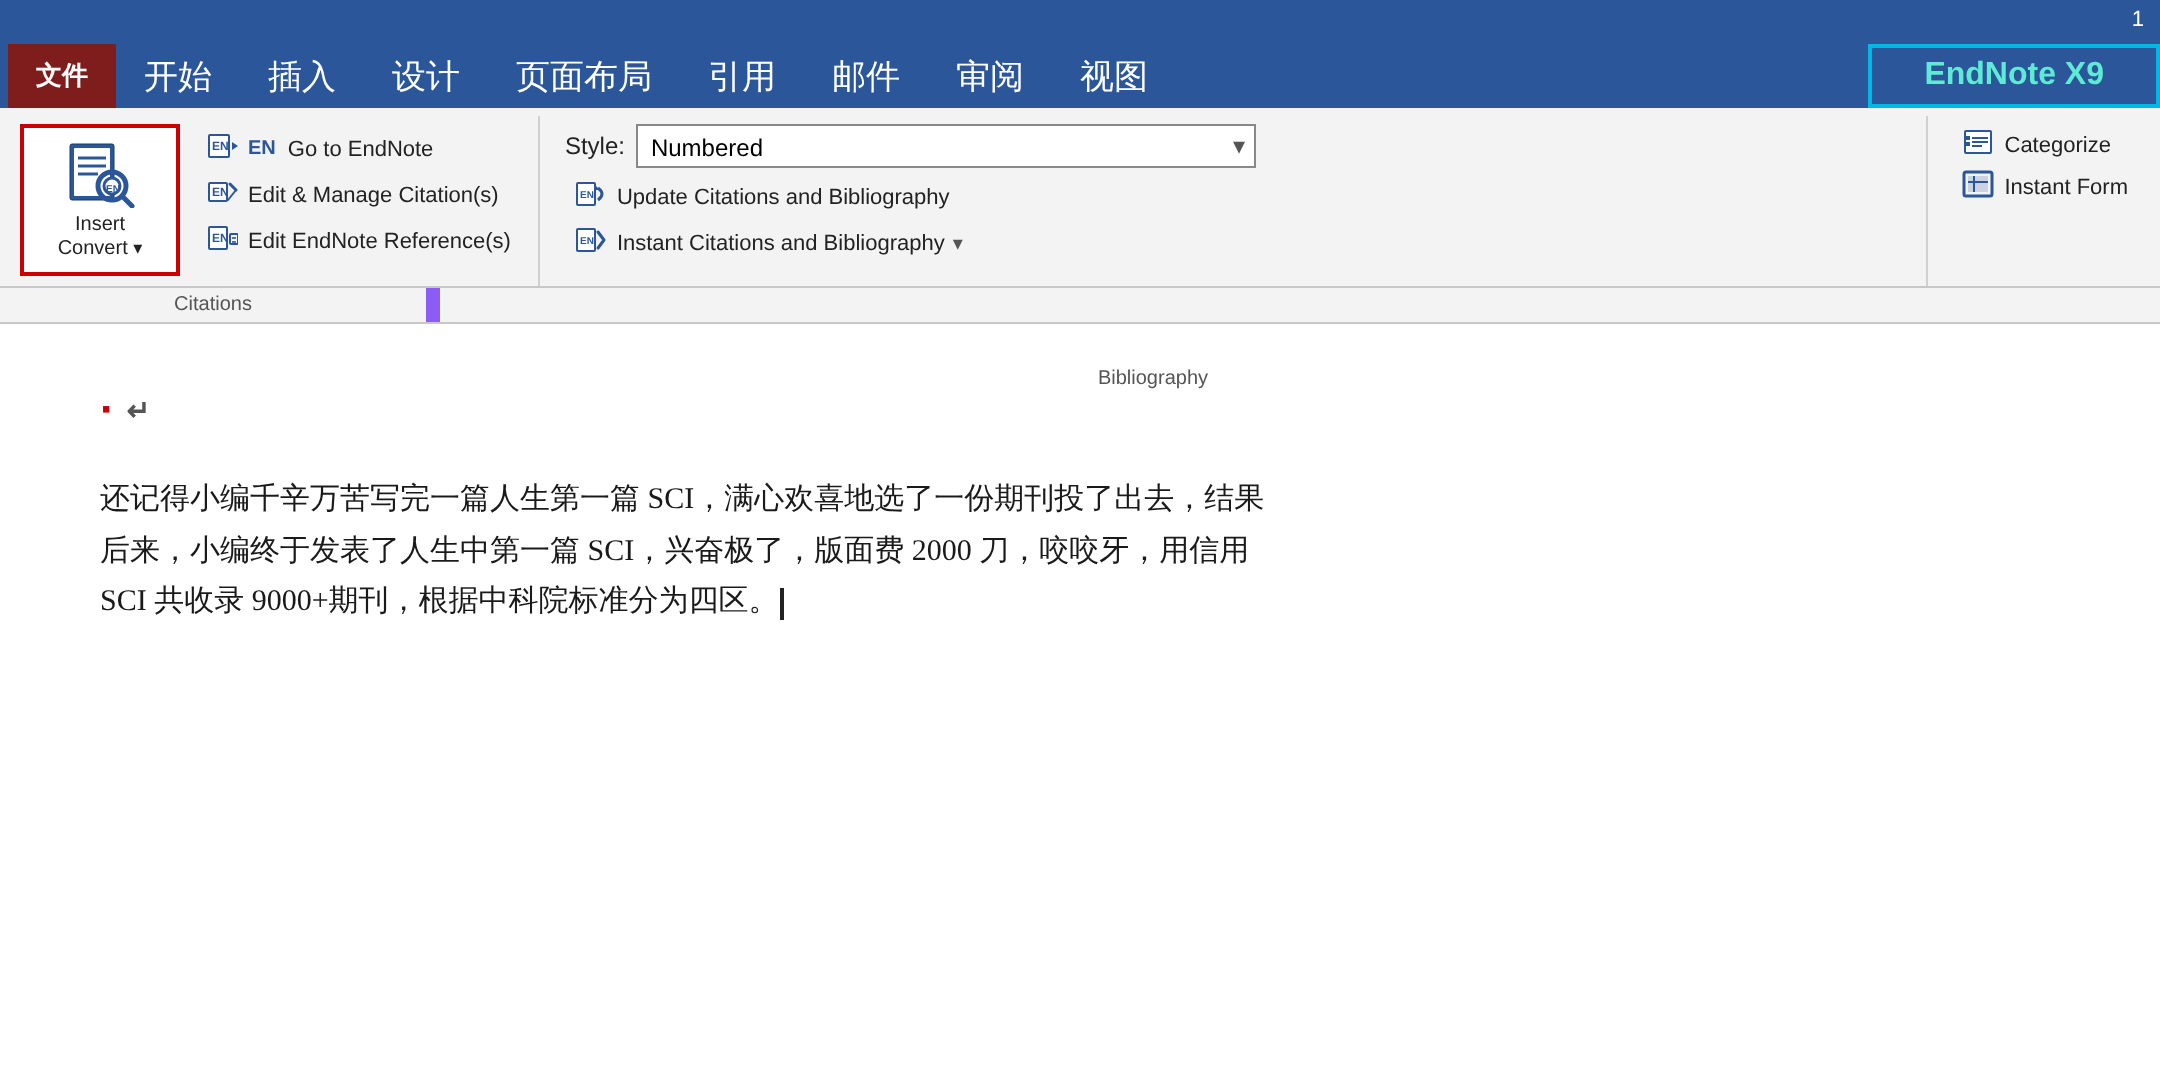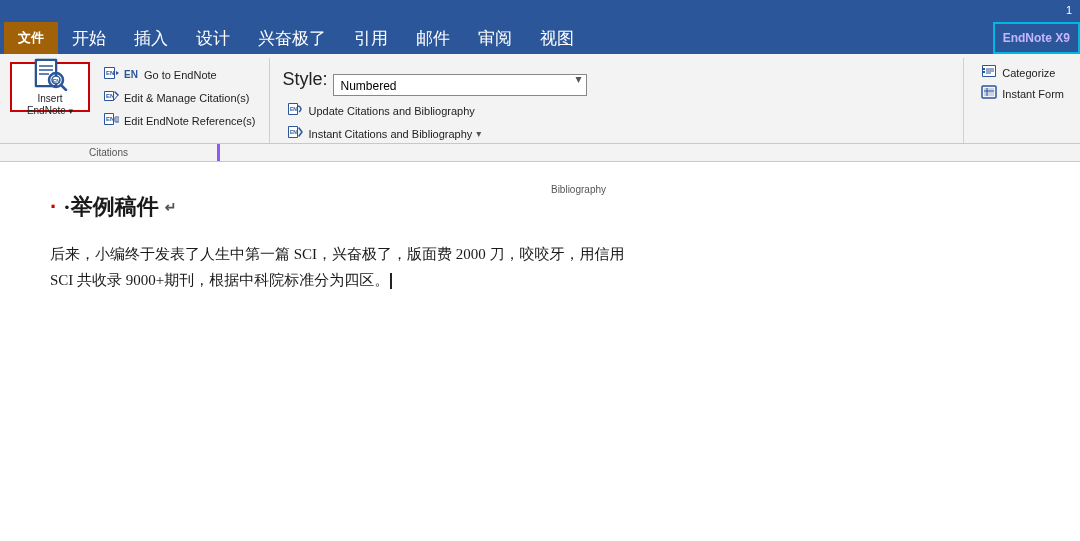--- a/index.html
+++ b/index.html
@@ -33,34 +33,34 @@
       padding: 6px 14px;
       font-size: 17px;
       color: white;
       cursor: pointer;
       height: 100%;
       display: flex;
       align-items: center;
       border-right: none;
     }
     .tab.file-tab {
-      background: #a16207;
+      background: #7f1d1d;
       color: white;
       font-weight: bold;
       border: none;
       font-size: 13px;
     }
     .tab.endnote-tab {
       background: #2b579a;
-      color: #c4b5fd;
+      color: #5eead4;
       font-weight: bold;
       margin-left: auto;
       border: 2px solid #00b8e6;
-      padding: 4px 8px;
-      font-size: 12px;
+      padding: 4px 26px;
+      font-size: 16px;
     }
 
     
     .ribbon-content {
       background: #f3f3f3;
       display: flex;
       flex-direction: row;
       align-items: stretch;
       padding: 4px 0 0 0;
       height: 90px;
@@ -81,21 +81,21 @@
     .insert-citation-btn {
       display: flex;
       flex-direction: column;
       align-items: center;
       justify-content: center;
       border: 2px solid #c00;
       padding: 4px 8px;
       cursor: pointer;
       background: white;
       min-width: 80px;
-      height: 50px;
+      height: 76px;
       margin-right: 8px;
     }
     .insert-citation-btn .icon-area {
       width: 40px;
       height: 36px;
       display: flex;
       align-items: center;
       justify-content: center;
     }
     .insert-citation-btn .btn-label {
@@ -152,39 +152,38 @@
       flex: 1;
       position: relative;
     }
     .style-row {
       display: flex;
       align-items: center;
       gap: 6px;
       margin-bottom: 4px;
     }
     .style-label {
-      font-size: 18px;
+      font-size: 12px;
       color: #222;
     }
     .style-select-wrapper {
       position: relative;
       display: inline-flex;
       align-items: center;
     }
     .style-select-wrapper select {
       border: 1px solid #888;
       background: white;
       padding: 2px 24px 0 6px;
       font-size: 12px;
-      width: 254px;
+      width: 310px;
       appearance: none;
       -webkit-appearance: none;
       cursor: pointer;
       height: 22px;
-      margin-top: 12px;
     }
     .style-select-wrapper::after {
       content: '▾';
       position: absolute;
       right: 6px;
       pointer-events: none;
       font-size: 12px;
       color: #555;
     }
 
@@ -239,21 +238,21 @@
     .ribbon-groups {
       display: flex;
       height: 18px;
       border-bottom: 1px solid #c8c8c8;
       background: #f3f3f3;
     }
     .group-label {
       font-size: 10px;
       color: #555;
       text-align: right;
-      border-right: 3px solid #8b5cf6;
+      border-right: 7px solid #8b5cf6;
       display: flex;
       align-items: center;
       justify-content: center;
     }
 
     
     .document-area {
       background: white;
       padding: 30px 50px 20px 50px;
       height: calc(541px - 162px);
@@ -309,21 +308,21 @@
 
   <div class="title-bar">
     <span class="top-right">1</span>
   </div>
 
   <div class="tab-bar">
     <div class="tab file-tab">文件</div>
     <div class="tab">开始</div>
     <div class="tab">插入</div>
     <div class="tab">设计</div>
-    <div class="tab">兴奋极了</div>
+    <div class="tab">页面布局</div>
     <div class="tab">引用</div>
     <div class="tab">邮件</div>
     <div class="tab">审阅</div>
     <div class="tab">视图</div>
     <div class="tab endnote-tab">EndNote X9</div>
   </div>
 
   <div class="ribbon-content">
 
     <div class="ribbon-section" style="padding-bottom: 18px;">
@@ -342,21 +341,21 @@
 
             <circle cx="25" cy="23" r="7" fill="none" stroke="#2b579a" stroke-width="2.5"></circle>
             <circle cx="25" cy="23" r="4" fill="white" stroke="#2b579a" stroke-width="1.5"></circle>
             <line x1="30" y1="28" x2="35" y2="33" stroke="#2b579a" stroke-width="2.5" stroke-linecap="round"></line>
 
             <text x="22" y="26" font-size="5" fill="#2b579a" font-weight="bold">EN</text>
           </svg>
         </div>
         <div class="btn-label">
           <span>Insert</span><br>
-          <span>EndNote</span> <span style="font-size:9px;">▾</span>
+          <span>Convert</span> <span style="font-size:9px;">▾</span>
         </div>
       </div>
 
       <div class="small-btns">
         <div class="small-btn">
           <span class="btn-icon">
             <svg width="16" height="14" viewBox="0 0 16 14">
               <rect x="1" y="1" width="11" height="12" rx="1" fill="#2b579a"></rect>
               <rect x="2" y="2" width="9" height="10" fill="white"></rect>
               <text x="3" y="9" font-size="6" fill="#2b579a" font-weight="bold">EN</text>
@@ -465,22 +464,24 @@
 
   <div class="ribbon-groups">
     <div class="group-label" style="width:220px;">Citations</div>
     <div class="group-label" style="flex:1;margin-top:45px;">Bibliography</div>
     <div style="width:140px; border-right:none;"></div>
   </div>
 
   <div class="document-area">
     <div class="doc-heading">
       <span class="bullet-char">·</span>
-      <span style="font-family: 'SimSun','STSong',serif;">·举例稿件</span>
       <span style="font-size:14px; color:#555;">↵</span>
+    </div>
+    <div class="doc-para">
+      <span>还记得小编千辛万苦写完一篇人生第一篇 SCI，满心欢喜地选了一份期刊投了出去，结果</span>
     </div>
     <div class="doc-para">
       <span>后来，小编终于发表了人生中第一篇 SCI，兴奋极了，版面费 2000 刀，咬咬牙，用信用</span>
     </div>
     <div class="doc-para">
       <span>SCI 共收录 9000+期刊，根据中科院标准分为四区。</span><span class="cursor-blink"></span>
     </div>
   </div>
 
 </div>

